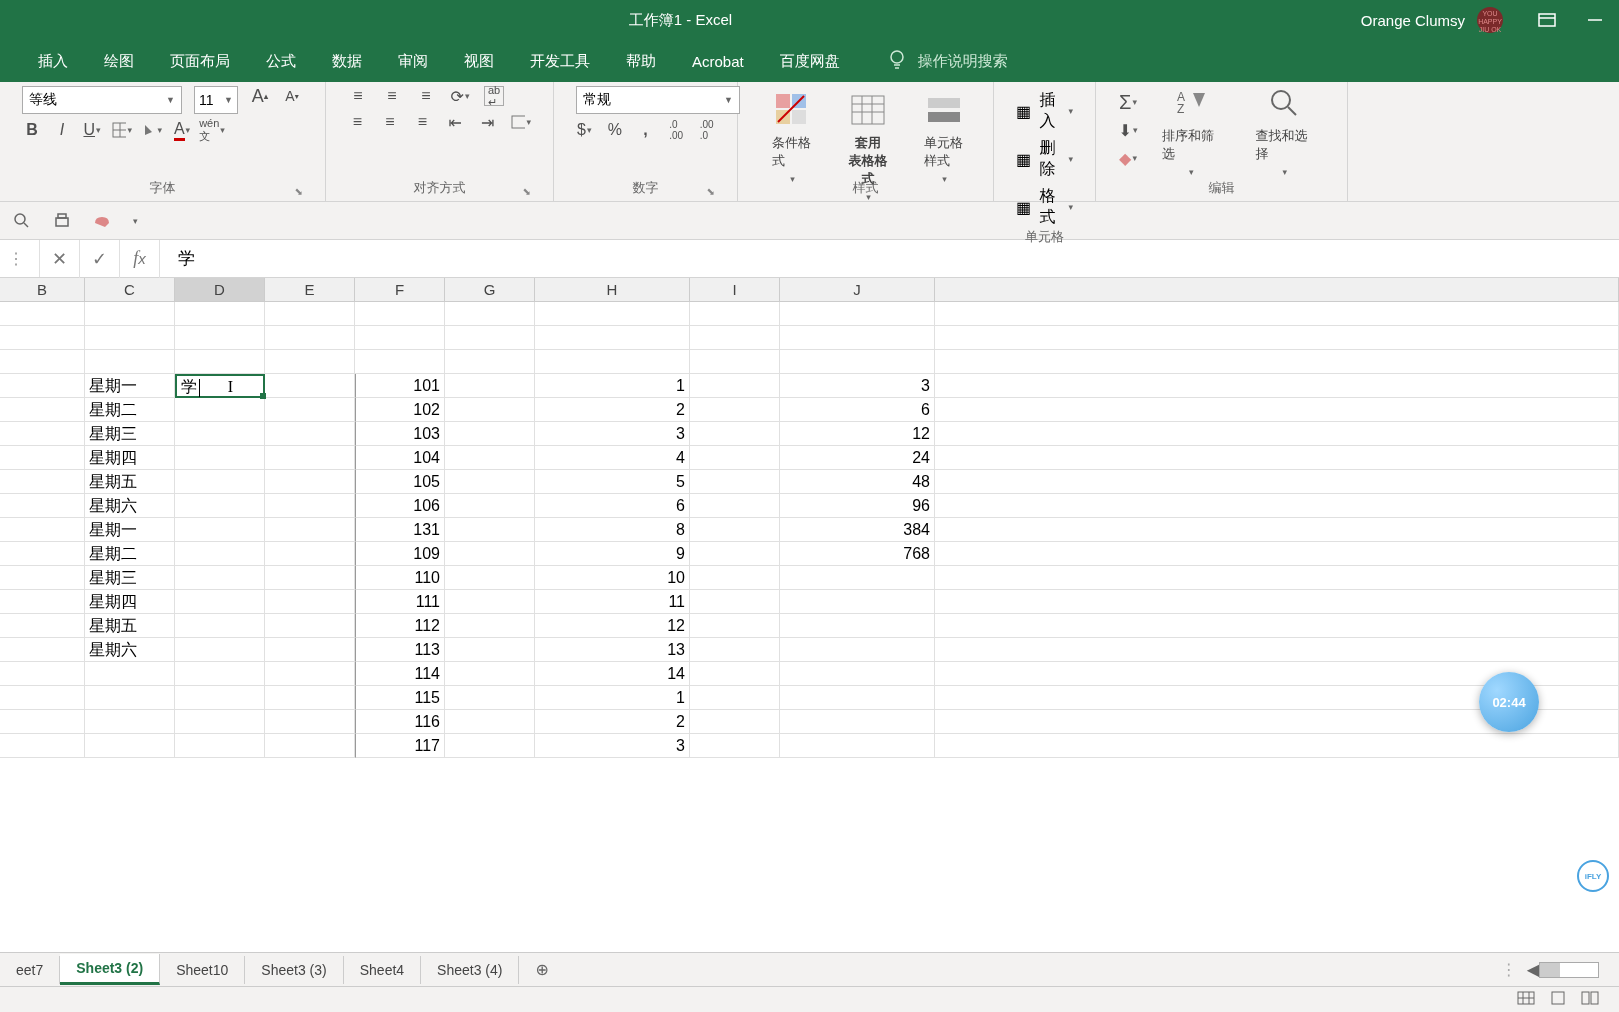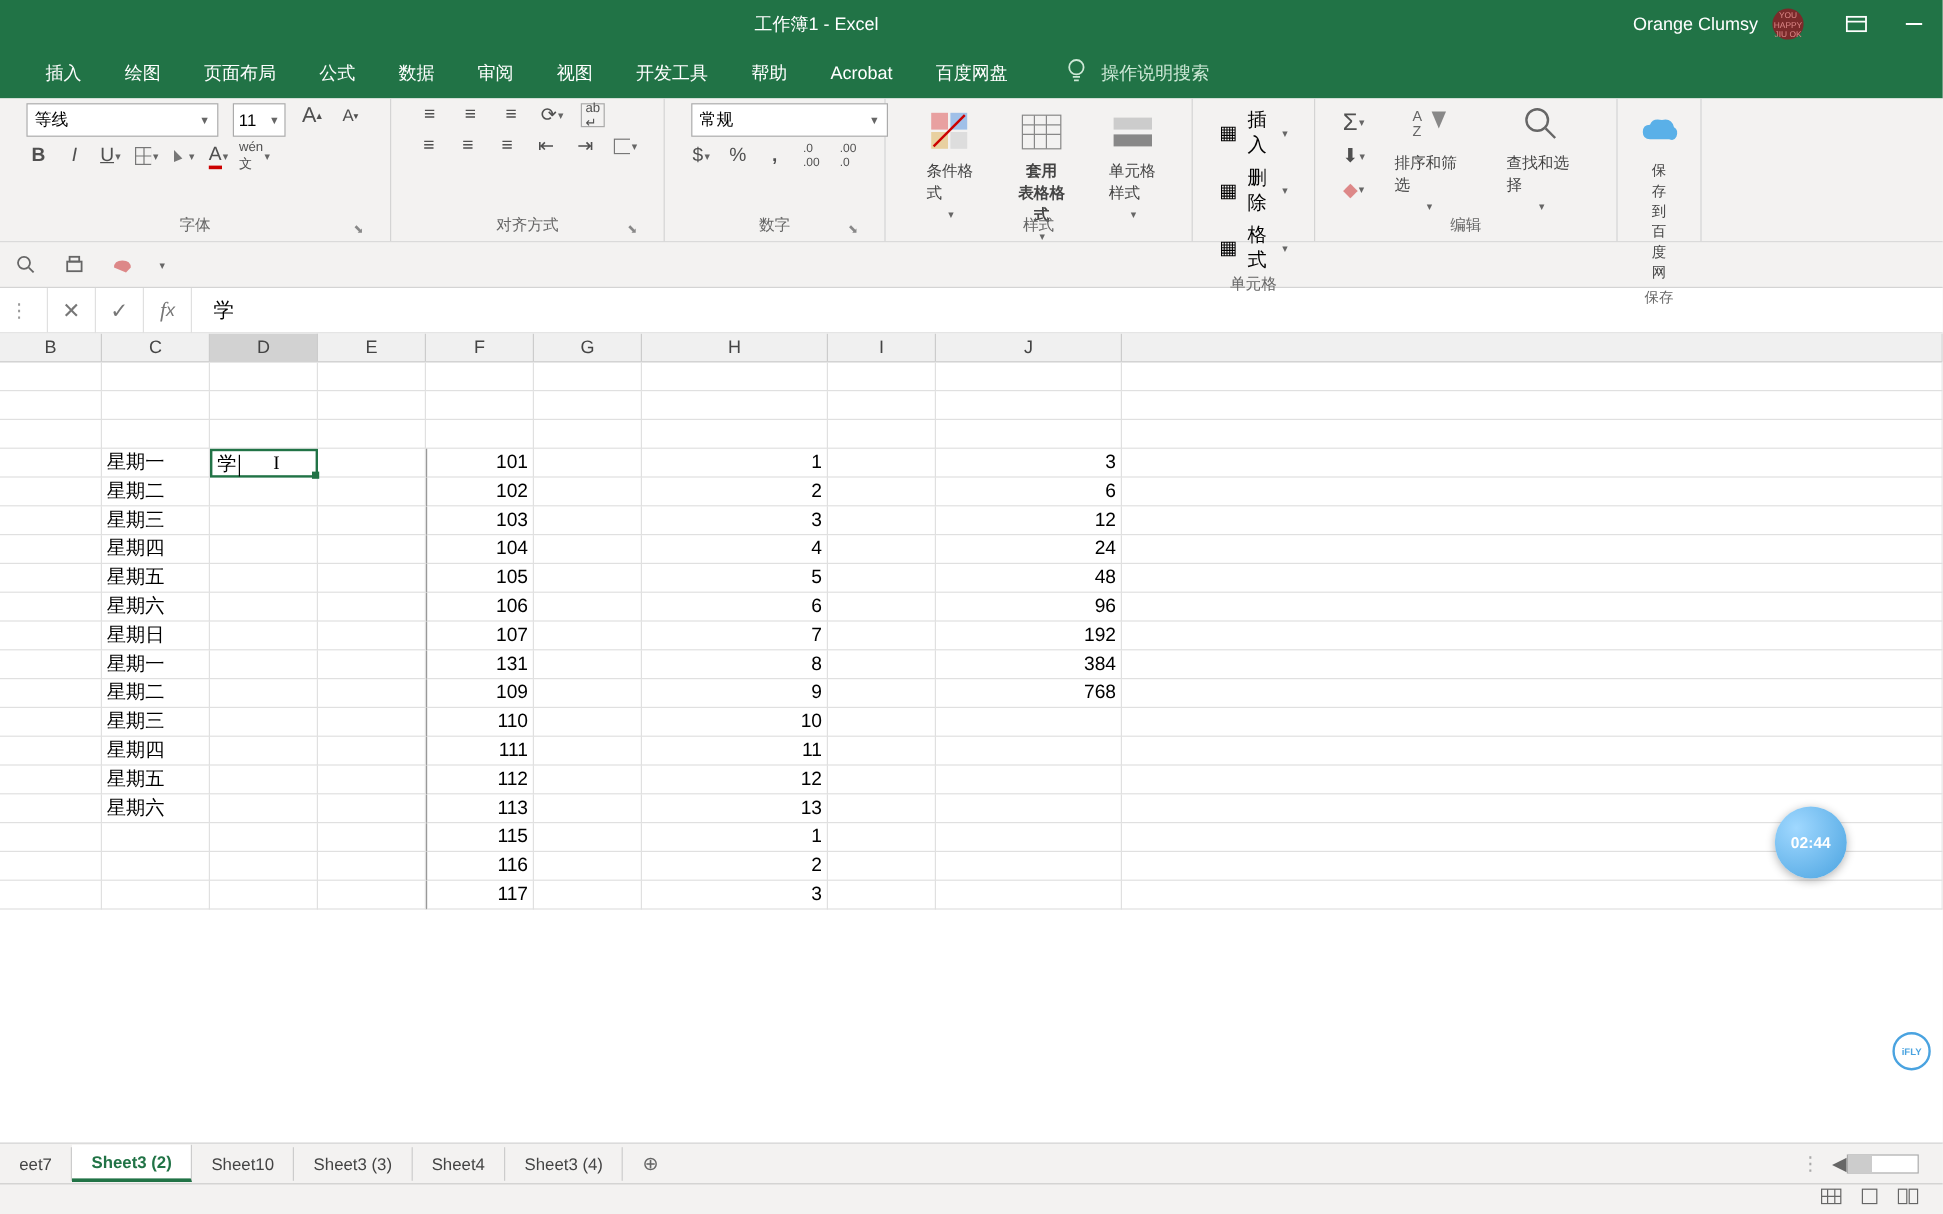--- a/index.html
+++ b/index.html
@@ -299,32 +299,20 @@
               <line x1="20" y1="20" x2="28" y2="28"></line>
             </svg>
           </div>
         <span>查找和选择</span>
           <span class="dd">▾</span>
       </div>
     </div>
     <div class="group-label">编辑</div>
   </div>
 
-  <div class="group" style="width:70px;">
-    <div class="big-btn">
-      <div class="icon-box">
-          <svg width="36" height="28">
-            <path d="M10 20 Q4 20 4 14 Q4 8 10 8 Q12 2 20 4 Q28 2 30 10 Q34 12 32 18 Q30 22 26 20 Z" fill="#5ab0e8"></path>
-          </svg>
-        </div>
-      <span style="white-space:pre-line;text-align:center;font-size:12px;">保存到
-百度网</span>
-    </div>
-    <div class="group-label" style="font-size:12px;">保存</div>
-  </div>
 </div>
 
 <div class="qat2">
   <span class="ico">
       <svg width="18" height="18" fill="none" stroke="#666" stroke-width="1.5">
         <circle cx="7" cy="7" r="5"></circle>
         <line x1="11" y1="11" x2="15" y2="15"></line>
       </svg>
     </span>
   <span class="ico">
@@ -467,32 +455,20 @@
         <div class="cell w-E"></div>
         <div class="cell w-F r col-F-border">106</div>
         <div class="cell w-G"></div>
         <div class="cell w-H r">6</div>
         <div class="cell w-I"></div>
         <div class="cell w-J r">96</div>
         <div class="cell" style="flex: 1 1 0%;"></div>
       </div>
       <div class="row">
         <div class="cell w-B"></div>
-        <div class="cell w-C l">星期日</div>
-        <div class="cell w-D"></div>
-        <div class="cell w-E"></div>
-        <div class="cell w-F r col-F-border">107</div>
-        <div class="cell w-G"></div>
-        <div class="cell w-H r">7</div>
-        <div class="cell w-I"></div>
-        <div class="cell w-J r">192</div>
-        <div class="cell" style="flex: 1 1 0%;"></div>
-      </div>
-      <div class="row">
-        <div class="cell w-B"></div>
         <div class="cell w-C l">星期一</div>
         <div class="cell w-D"></div>
         <div class="cell w-E"></div>
         <div class="cell w-F r col-F-border">131</div>
         <div class="cell w-G"></div>
         <div class="cell w-H r">8</div>
         <div class="cell w-I"></div>
         <div class="cell w-J r">384</div>
         <div class="cell" style="flex: 1 1 0%;"></div>
       </div>
@@ -545,20 +521,32 @@
         <div class="cell" style="flex: 1 1 0%;"></div>
       </div>
       <div class="row">
         <div class="cell w-B"></div>
         <div class="cell w-C l">星期六</div>
         <div class="cell w-D"></div>
         <div class="cell w-E"></div>
         <div class="cell w-F r col-F-border">113</div>
         <div class="cell w-G"></div>
         <div class="cell w-H r">13</div>
+        <div class="cell w-I"></div>
+        <div class="cell w-J"></div>
+        <div class="cell" style="flex: 1 1 0%;"></div>
+      </div>
+      <div class="row">
+        <div class="cell w-B"></div>
+        <div class="cell w-C"></div>
+        <div class="cell w-D"></div>
+        <div class="cell w-E"></div>
+        <div class="cell w-F r col-F-border">114</div>
+        <div class="cell w-G"></div>
+        <div class="cell w-H r">14</div>
         <div class="cell w-I"></div>
         <div class="cell w-J"></div>
         <div class="cell" style="flex: 1 1 0%;"></div>
       </div>
       <div class="row">
         <div class="cell w-B"></div>
         <div class="cell w-C"></div>
         <div class="cell w-D"></div>
         <div class="cell w-E"></div>
         <div class="cell w-F r col-F-border">115</div>

